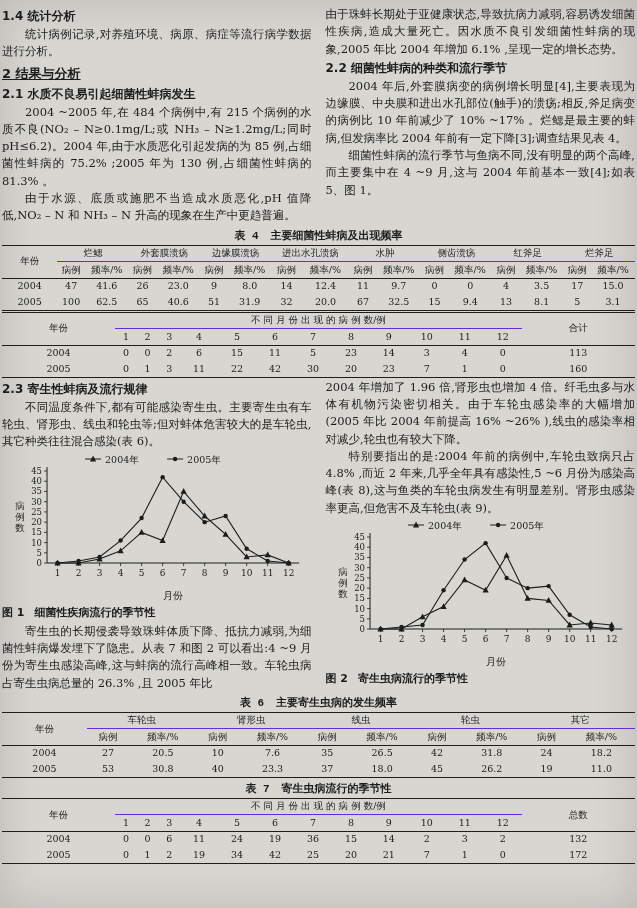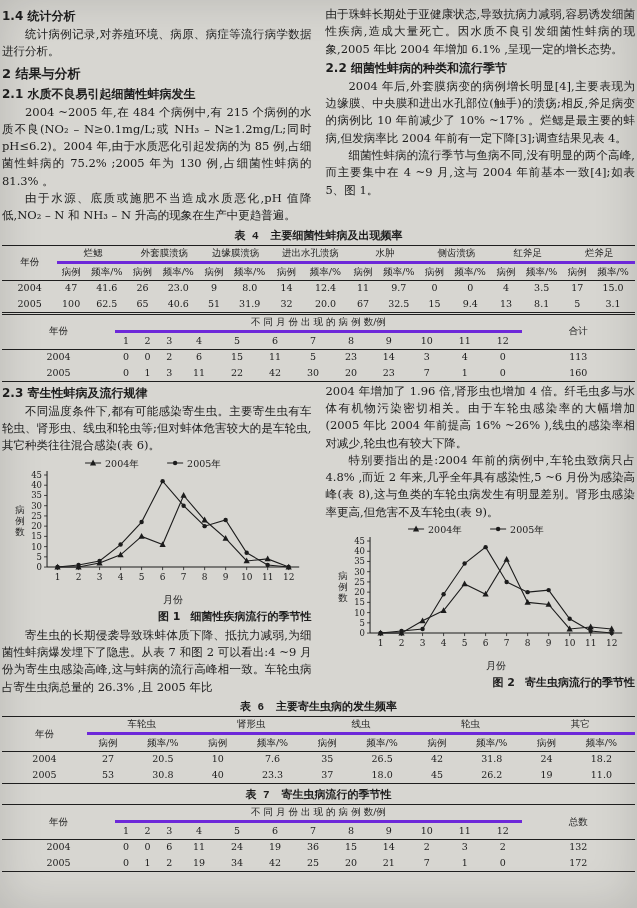--- a/index.html
+++ b/index.html
@@ -5,37 +5,37 @@
   html,body{margin:0;padding:0;background:#b5b4b0;}
   .page{width:637px;height:908px;margin:0 auto;background:#d7d6d1;
     box-shadow:inset 0 0 45px rgba(0,0,0,.14);
     padding:6px 2px 4px;box-sizing:border-box;
     font-family:"DejaVu Serif","Liberation Serif",serif;color:#1c1c1c;
     font-size:11.5px;line-height:17.3px;overflow:hidden;}
   p{margin:0;text-align:justify;}
   .ind{text-indent:2em;}
   .hd{font-family:"DejaVu Sans","Liberation Sans",sans-serif;font-weight:bold;
       font-size:12px;line-height:18px;margin:1px 0;}
-  .hd-main{font-size:13px;margin:4px 0 2px;}
+  .hd-main{font-size:13px;margin:4px 0 2px;text-decoration:underline;}
   .cols{display:flex;gap:14px;}
   .col{flex:1;min-width:0;}
   .tcap{text-align:center;font-family:Liberation Mono, monospace;
         font-weight:bold;font-size:11px;line-height:14px;margin:4px 0 2px;}
   .tcap .tcap-t{margin-left:12px;}
   table{width:100%;border-collapse:collapse;font-size:9.5px;line-height:12.5px;
         border-top:1.5px solid #1e1e1e;border-bottom:1.5px solid #1e1e1e;
         table-layout:auto;margin-bottom:1px;}
   th,td{padding:1.5px 1px;text-align:center;font-weight:normal;white-space:nowrap;}
-  th.grp{border-bottom:3px solid #6d28d9;}
+  th.grp{border-bottom:1px solid #6d28d9;}
   tr.sub-row th{border-bottom:1px solid #1e1e1e;}
   th.side{border-bottom:1px solid #1e1e1e;min-width:40px;font-family:Liberation Serif, serif;}
   .fig{margin:2px 0 0;}
   svg.chart{display:block;width:97%;margin:0 auto;
     font-family:"DejaVu Serif","Liberation Serif",serif;}
-  .figcap{text-align:right;font-family:"DejaVu Sans","Liberation Sans",sans-serif;
+  .figcap{text-align:left;font-family:"DejaVu Sans","Liberation Sans",sans-serif;
     font-weight:bold;font-size:11px;line-height:14px;margin:1px 0 3px;}
   .figcap .tcap-t{margin-left:10px;}
 </style>
 </head>
 <body>
 
 <div class="page">
 
   <div class="cols">
     <div class="col">

